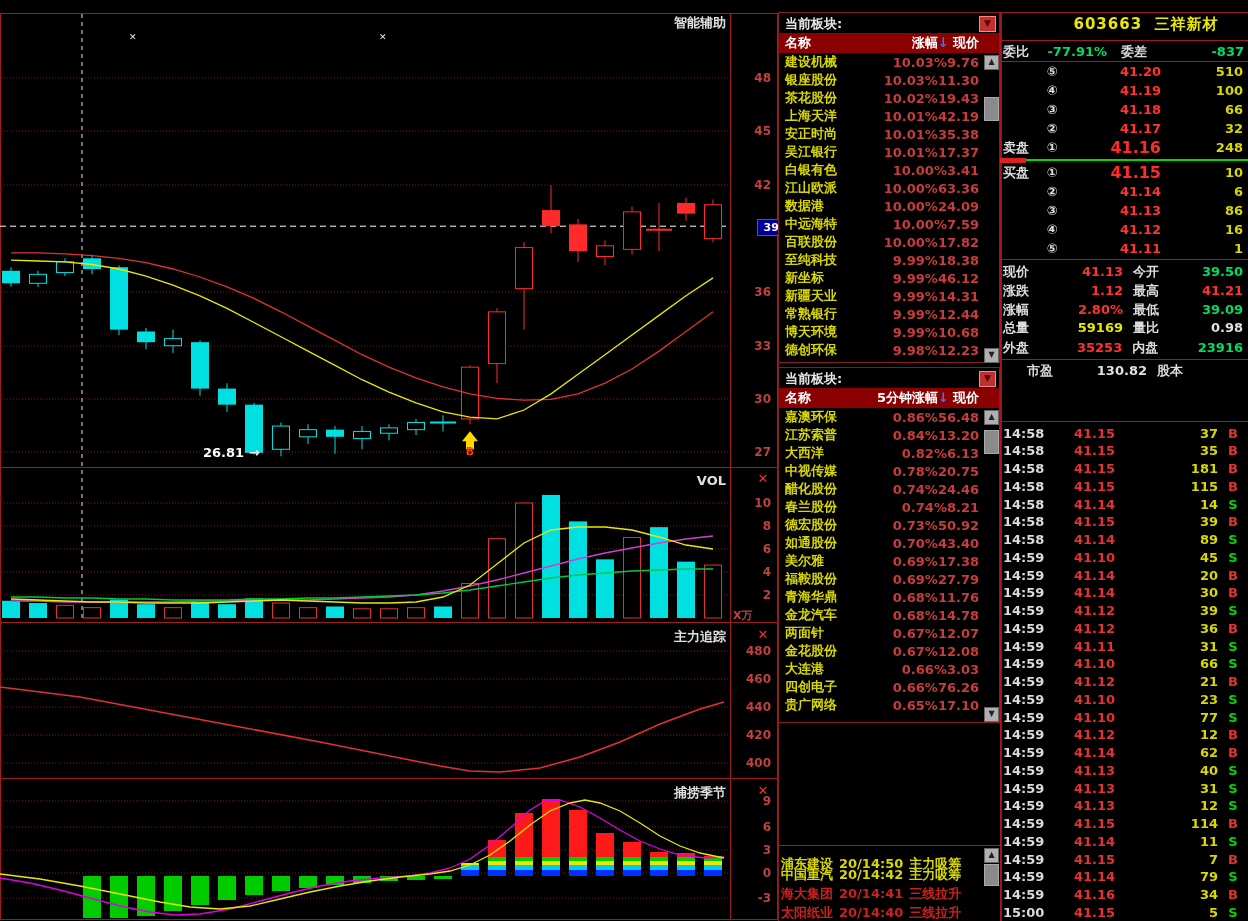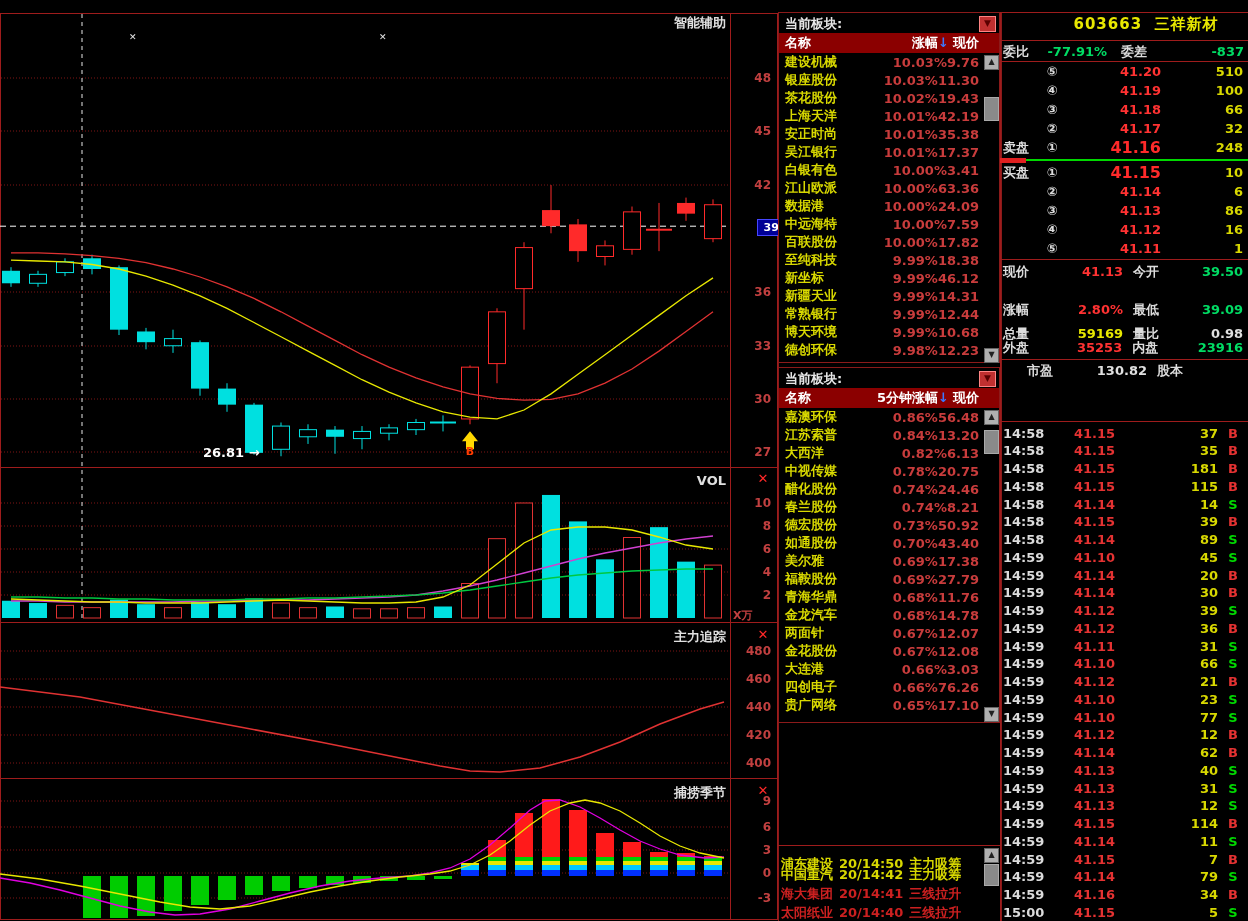--- a/index.html
+++ b/index.html
@@ -608,27 +608,33 @@
     </div>
   <div class="hline" style="left:1000px;top:259px;width:248px;"></div>
 
   <div id="stats" class="abs" style="left:1000px;top:262px;width:248px;height:160px;">
       <div class="st-row" style="top: 0px;">
         <span class="st-l1">现价</span>
         <span class="st-v1 c-red">41.13</span>
         <span class="st-l2">今开</span>
         <span class="st-v2 c-green">39.50</span>
       </div>
+      <div class="st-row" style="top: 19px;">
+        <span class="st-l1">涨跌</span>
+        <span class="st-v1 c-red">1.12</span>
+        <span class="st-l2">最高</span>
+        <span class="st-v2 c-red">41.21</span>
+      </div>
       <div class="st-row" style="top: 38px;">
         <span class="st-l1">涨幅</span>
         <span class="st-v1 c-red">2.80%</span>
         <span class="st-l2">最低</span>
         <span class="st-v2 c-green">39.09</span>
       </div>
-      <div class="st-row" style="top: 62px;">
+      <div class="st-row" style="top: 56px;">
         <span class="st-l1">总量</span>
         <span class="st-v1 c-yellow">59169</span>
         <span class="st-l2">量比</span>
         <span class="st-v2 c-white">0.98</span>
       </div>
       <div class="st-row" style="top: 76px;">
         <span class="st-l1">外盘</span>
         <span class="st-v1 c-red">35253</span>
         <span class="st-l2">内盘</span>
         <span class="st-v2 c-green">23916</span>

